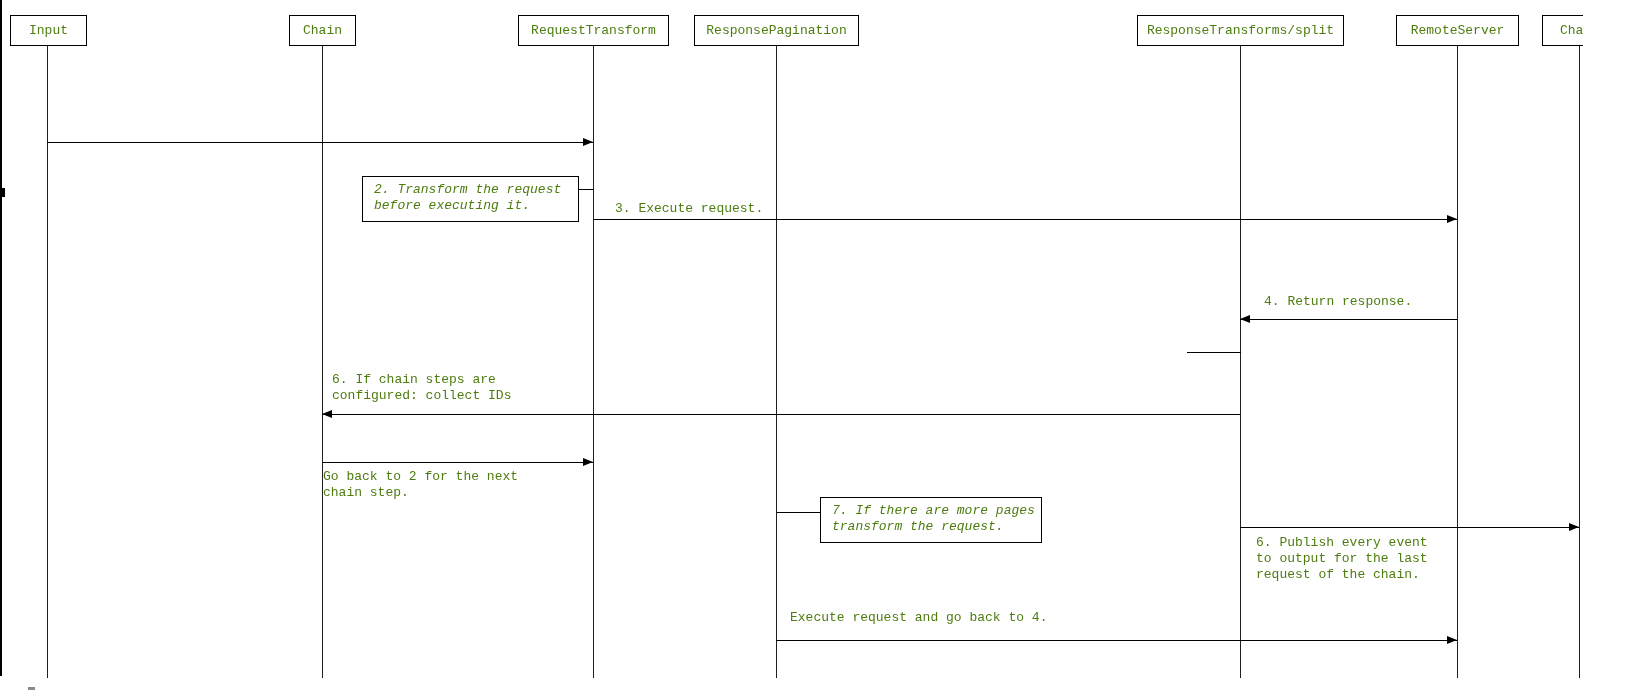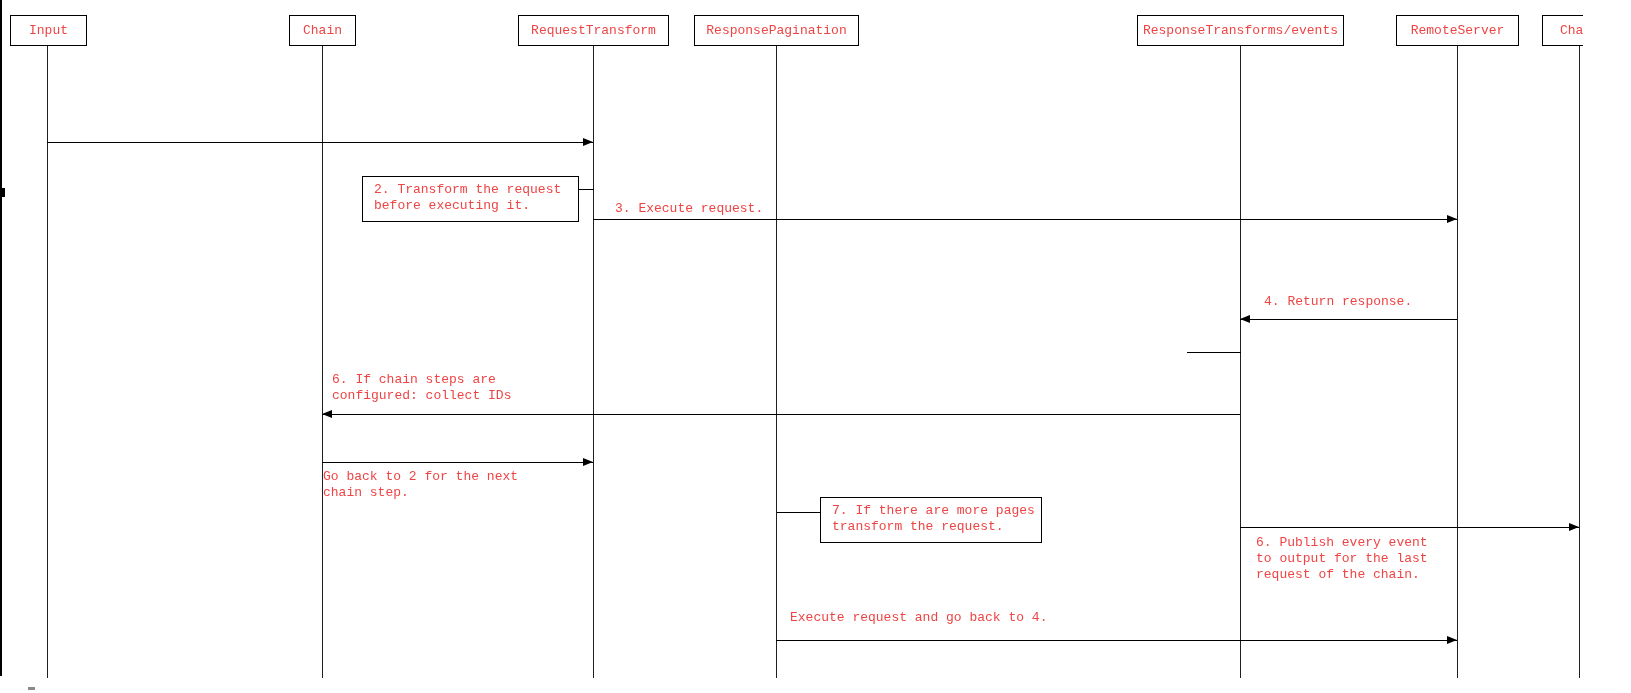--- a/index.html
+++ b/index.html
@@ -6,21 +6,21 @@
   * { box-sizing: border-box; margin: 0; padding: 0; }
   html, body { background: #fff; }
   .canvas {
     position: relative;
     width: 1583px;
     height: 693px;
     background: #ffffff;
     overflow: hidden;
     font-family: "Liberation Mono", "DejaVu Sans Mono", monospace;
     font-size: 13px;
-    color: #ef4444;
+    color: #4d7c0f;
   }
   .pbox {
     position: absolute;
     top: 15px;
     height: 31px;
     line-height: 29px;
     border: 1px solid #000;
     background: #fff;
     text-align: center;
     white-space: nowrap;
@@ -52,20 +52,21 @@
   }
   .mlabel span { display: block; }
   .note {
     position: absolute;
     border: 1px solid #000;
     background: #fff;
     padding: 5px 6px 0 11px;
     line-height: 16px;
     white-space: nowrap;
     z-index: 2;
+    font-style: italic;
   }
   .note span { display: block; }
   .left-border { position: absolute; left: 0; top: 0; width: 2px; height: 676px; background: #000; }
   .left-tick { position: absolute; left: 0; top: 188px; width: 5px; height: 9px; background: #000; }
   .bottom-dash { position: absolute; left: 28px; top: 687px; width: 7px; height: 3px; background: #8a8a8a; }
 </style>
 </head>
 <body>
 
 <div class="canvas">
@@ -79,21 +80,21 @@
   <div class="lifeline" style="left:593px"></div>
   <div class="lifeline" style="left:776px"></div>
   <div class="lifeline" style="left:1240px"></div>
   <div class="lifeline" style="left:1457px"></div>
   <div class="lifeline" style="left:1579px"></div>
 
   <div class="pbox" style="left:10px;width:77px">Input</div>
   <div class="pbox" style="left:289px;width:67px">Chain</div>
   <div class="pbox" style="left:518px;width:151px">RequestTransform</div>
   <div class="pbox" style="left:694px;width:165px">ResponsePagination</div>
-  <div class="pbox" style="left:1137px;width:207px">ResponseTransforms/events</div>
+  <div class="pbox" style="left:1137px;width:207px">ResponseTransforms/split</div>
   <div class="pbox" style="left:1396px;width:123px">RemoteServer</div>
   <div class="pbox" style="left:1542px;width:75px">Chain</div>
 
   <div class="hline" style="left:47px;top:142px;width:546px"></div>
   <div class="ah-r" style="left:583px;top:138px"></div>
 
   <div class="note" style="left:362px;top:176px;width:217px;height:46px">
     <span>2. Transform the request</span>
     <span>before executing it.</span>
   </div>

